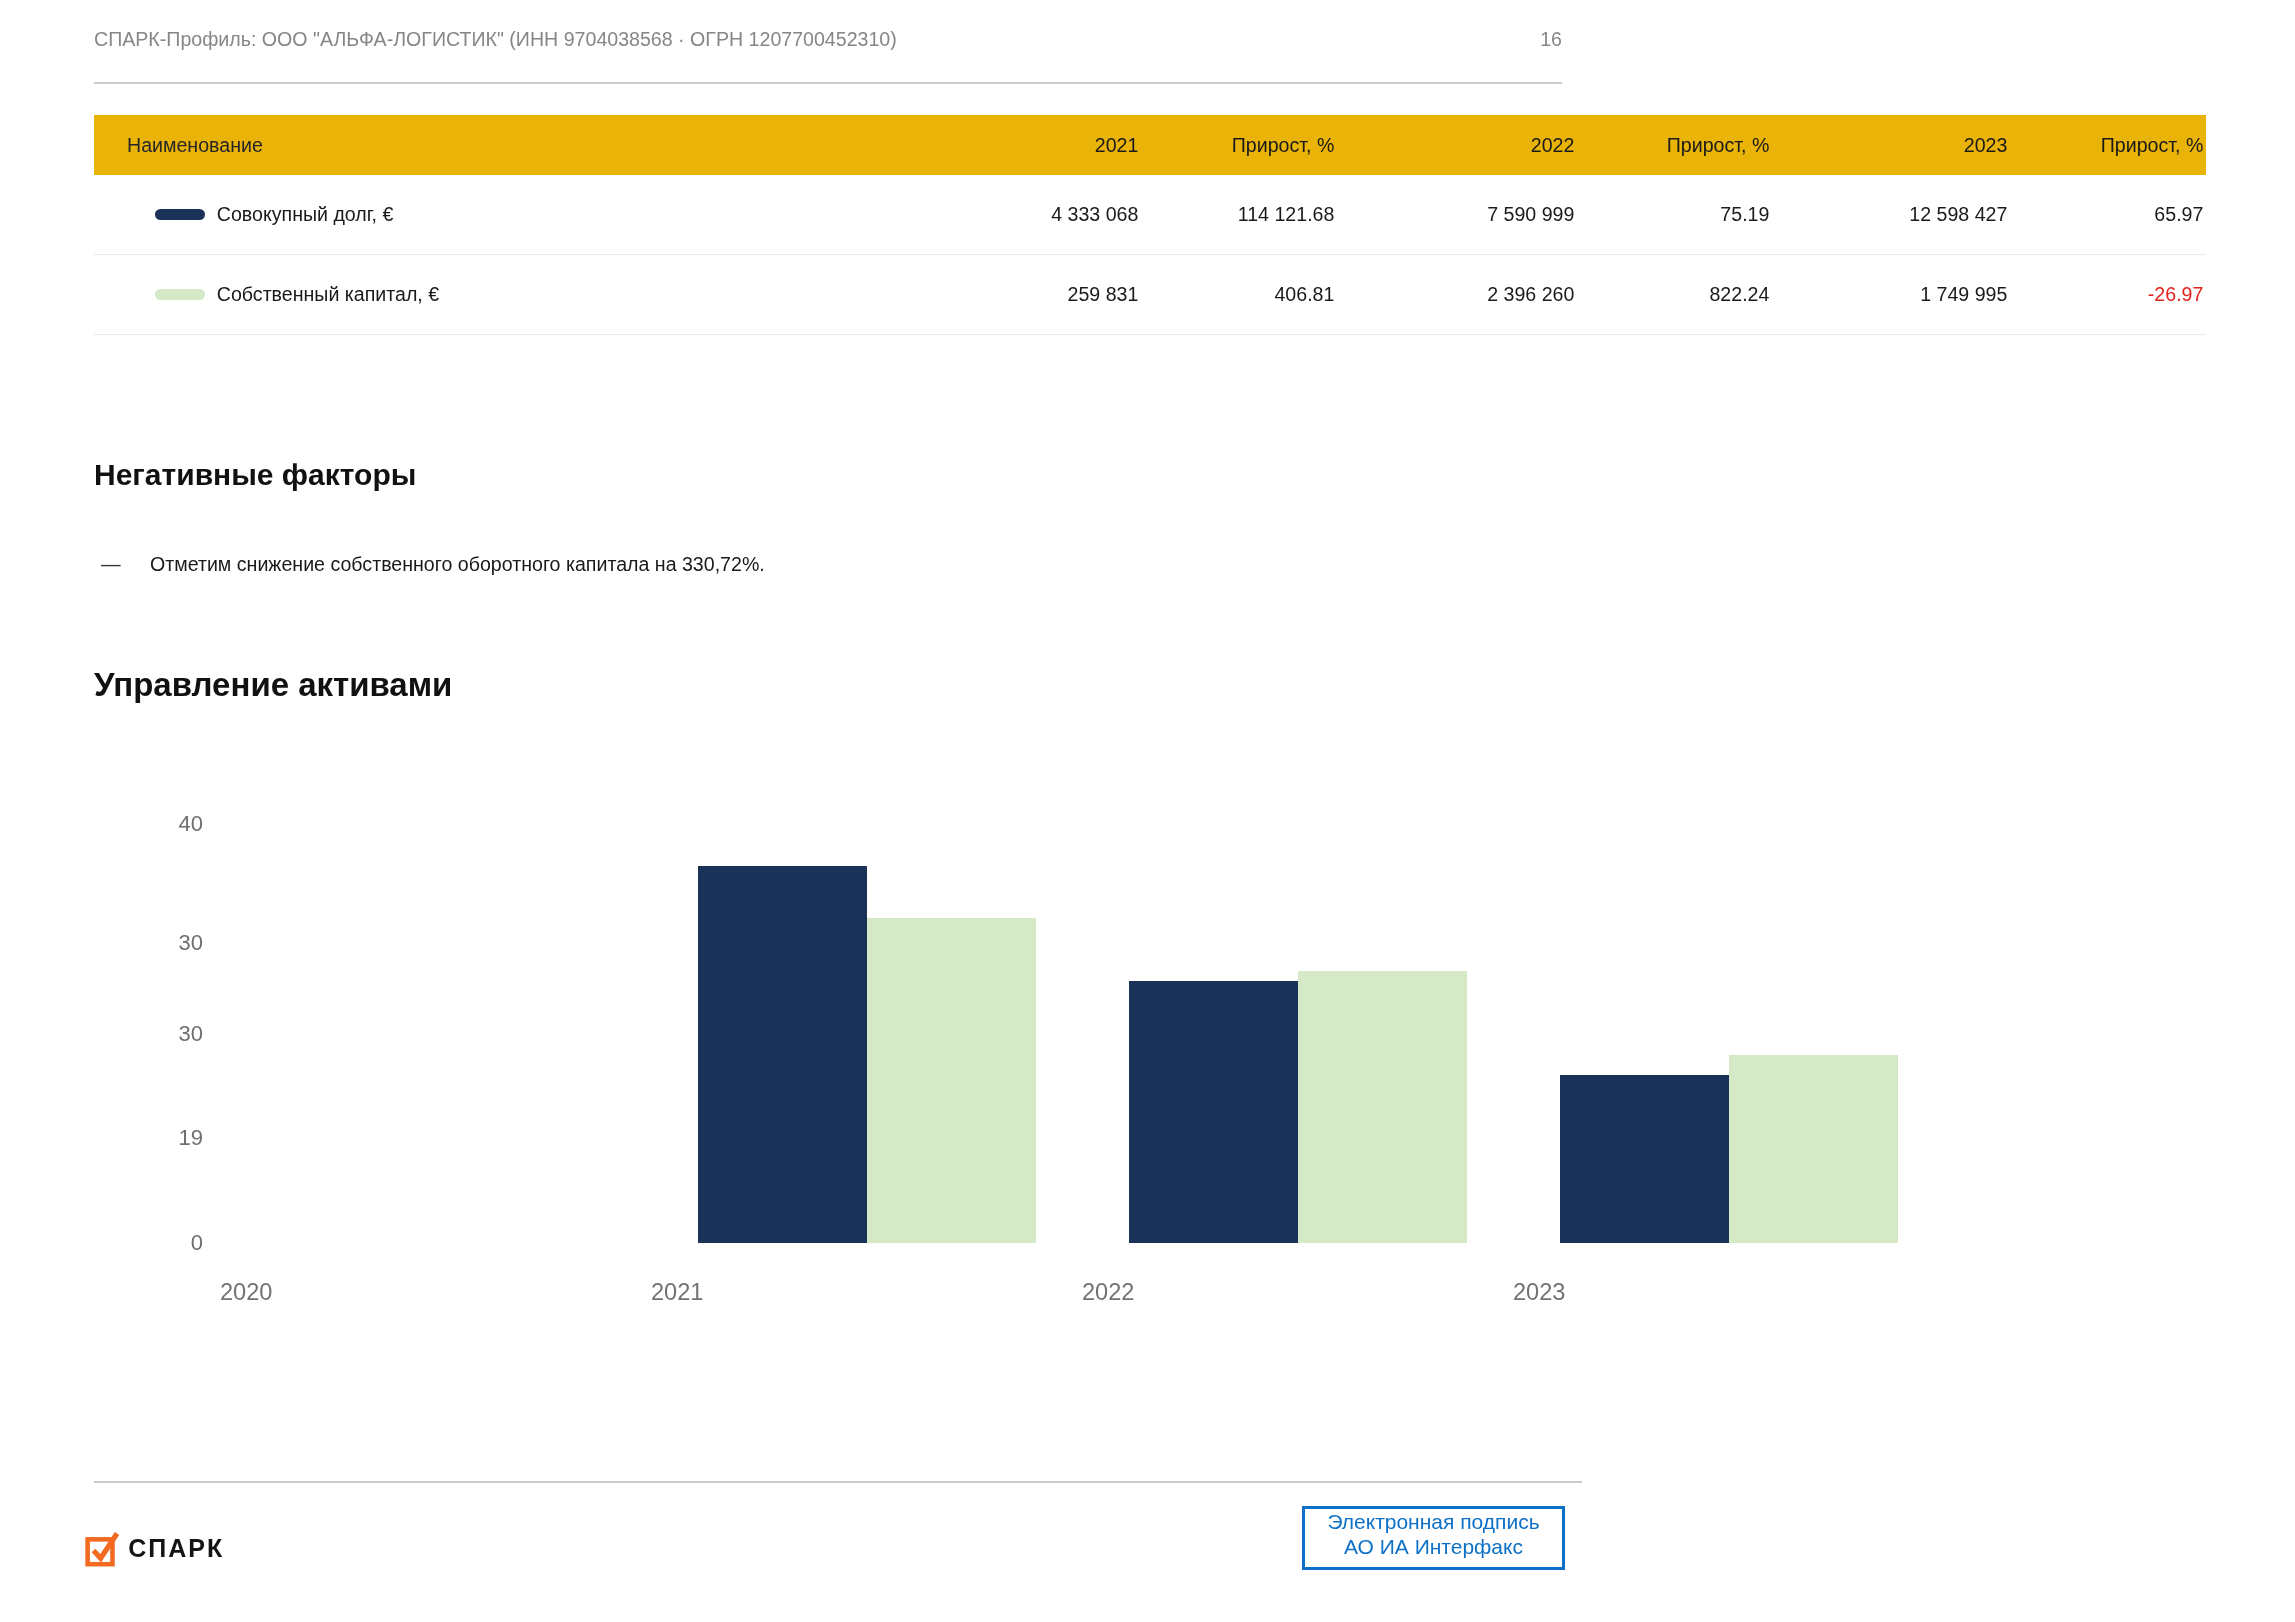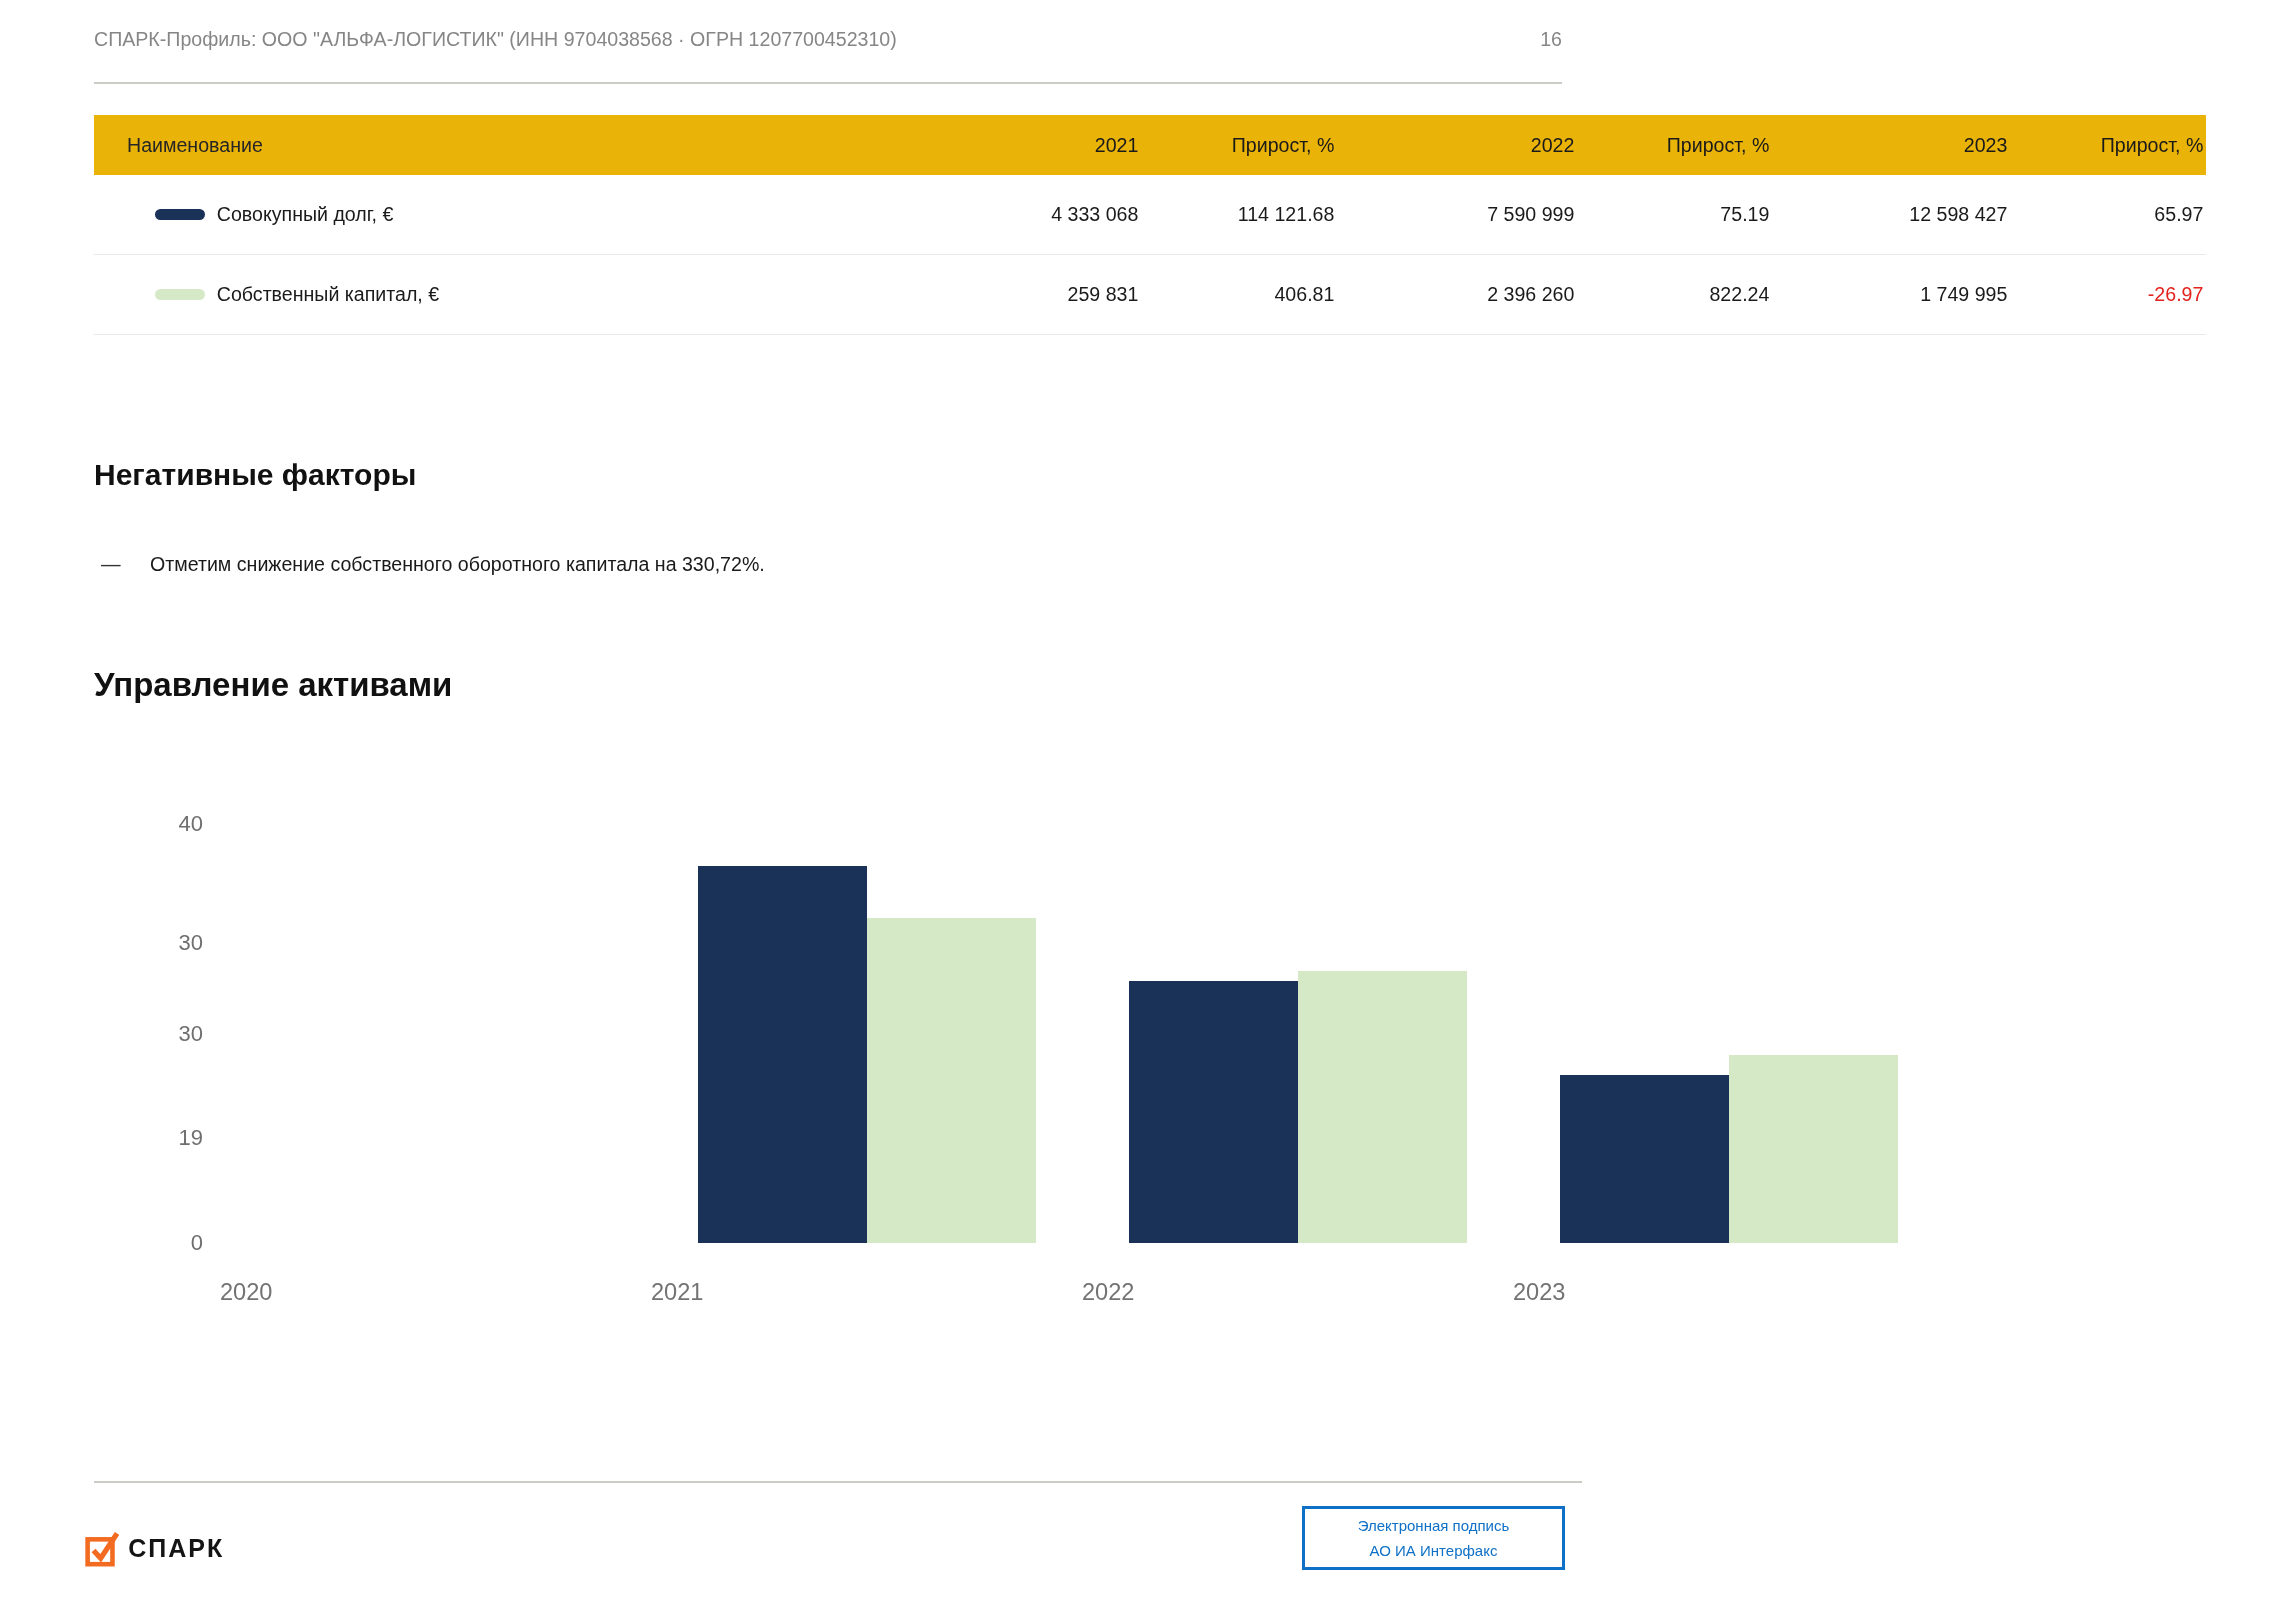--- a/index.html
+++ b/index.html
@@ -86,22 +86,22 @@
     position:absolute;left:85px;top:1530px;
     display:flex;align-items:center;
   }
   .logo-text{
     font-size:25px;font-weight:700;color:#141414;letter-spacing:2px;
     margin-left:9.2px;
   }
   .signature{
     position:absolute;left:1302px;top:1506px;width:257px;height:58px;
     border:3.9px solid #0e70c6;box-sizing:content-box;
-    display:flex;flex-direction:column;align-items:center;justify-content:center;
-    font-size:15px;line-height:25px;color:#0e70c6;text-align:center;
+    display:flex;flex-direction:column;align-items:center;justify-content:flex-start;
+    font-size:21px;line-height:25px;color:#0e70c6;text-align:center;
     background:#ffffff;
   }
 </style>
 </head>
 <body>
 
 <div class="page">
 
   <div class="hdr">
     <span>СПАРК-Профиль: ООО "АЛЬФА-ЛОГИСТИК" (ИНН 9704038568 · ОГРН 1207700452310)</span>

